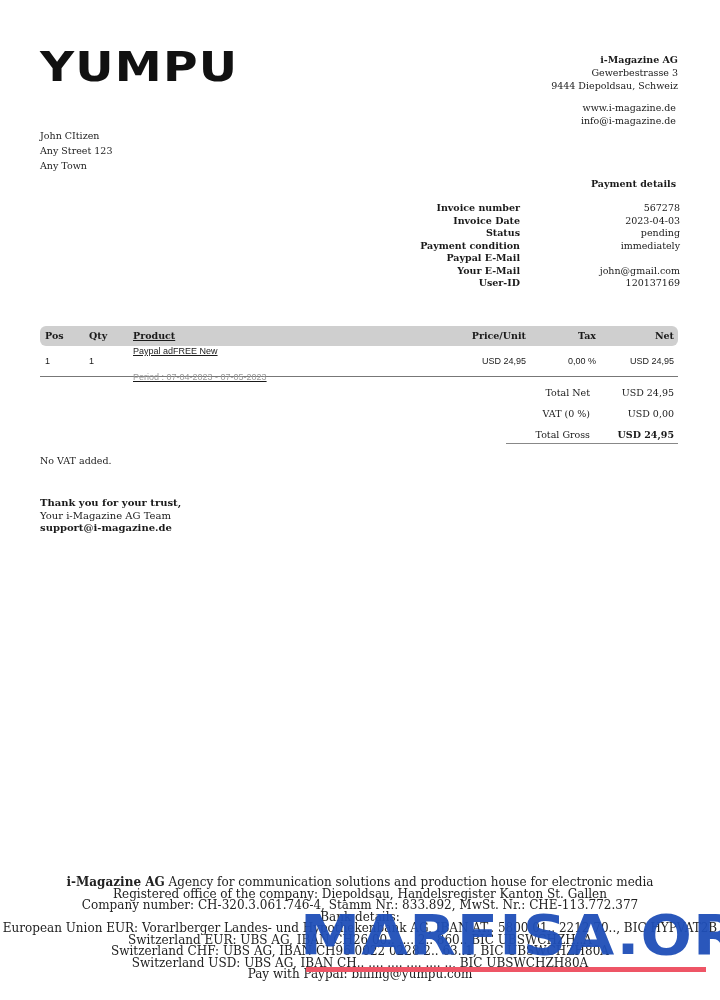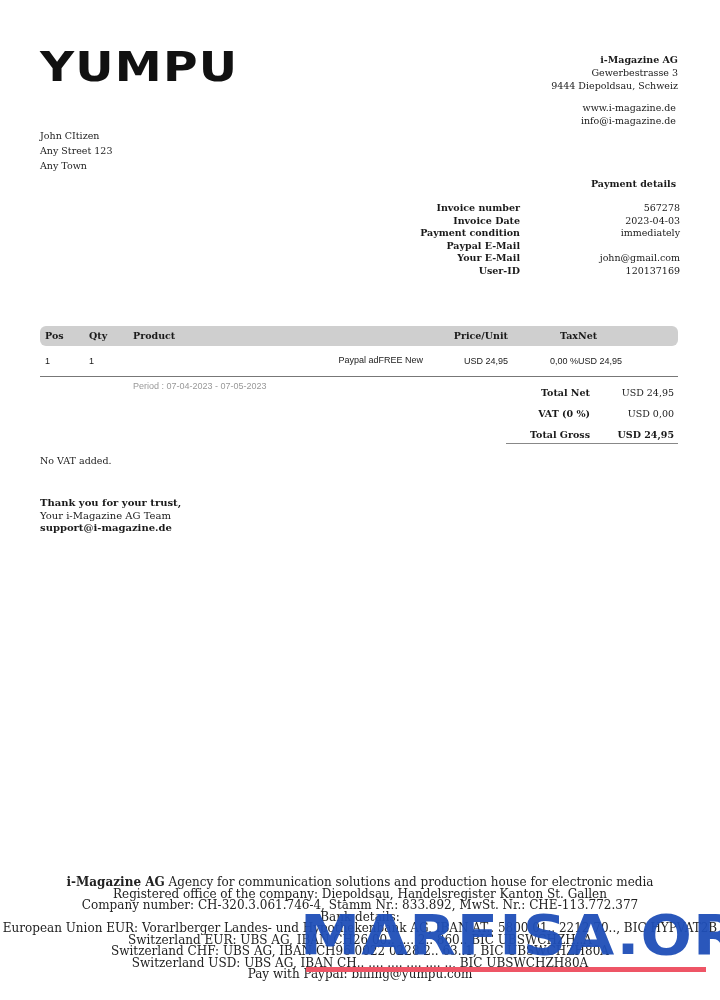--- a/index.html
+++ b/index.html
@@ -15,30 +15,30 @@
   .paytitle { right:44px; top:178px; font-weight:bold; font-size:9.5px; }
   .details { left:380px; top:202px; width:300px; font-size:9.5px; }
   .details .row { display:flex; height:12.5px; line-height:12.5px; }
   .details .k { width:140px; text-align:right; font-weight:bold; padding-right:8px; }
   .details .v { flex:1; text-align:right; }
   .tbl { left:40px; top:326px; width:638px; }
   .thead { background:#cfcfcf; height:20px; display:flex; font-size:9.5px; font-weight:bold; line-height:20px;border-radius:6px; }
   .tbody { display:flex; height:30px; font-family:"Liberation Sans", sans-serif; font-size:9px; border-bottom:1.5px solid #777; }
   .c-pos { width:44px; padding-left:5px; }
   .c-qty { width:44px; }
-  .c-prod { flex:1; }
+  .c-prod { flex:1;text-decoration:underline; }
   .c-price { width:85px; text-align:right; }
   .c-tax { width:70px; text-align:right; }
-  .c-net { width:78px; text-align:left; padding-right:22px; }
+  .c-net { width:78px; text-align:right; padding-right:4px; }
   .tbody .c-pos, .tbody .c-qty, .tbody .c-price, .tbody .c-tax, .tbody .c-net { line-height:30px; }
-  .prod1 { margin-top:9px; color:#222;text-align:right; }
+  .prod1 { margin-top:0; color:#222; }
   .prod2 { color:#999; margin-top:16px; }
   .totals { left:506px; top:382px; width:172px; font-size:9.5px; }
   .totals .row { display:flex; height:21px; line-height:21px; }
-  .totals .k { flex:1; text-align:right; font-weight:bold; padding-right:14px; }
+  .totals .k { flex:1; text-align:right; font-weight:normal; padding-right:14px; }
   .totals .v { width:70px; text-align:right; padding-right:4px; }
   .totals .bold .v { font-weight:bold; }
   .totline { left:506px; top:443px; width:172px; border-top:1.5px solid #888; }
   .novat { left:40px; top:455px; font-size:9.5px; }
   .thanks { left:40px; top:497px; font-size:10px; line-height:12.5px; }
   .thanks .b { font-weight:bold; }
   .footer { left:0; top:877px; width:720px; text-align:center; font-size:12px; line-height:11.5px; color:#222; }
   .footer .b { font-weight:bold; }
   .wm { left:300px; top:904px; font-family:"DejaVu Sans", sans-serif; font-weight:bold; font-size:56px;
         color:#1f4fb8; letter-spacing:1px; line-height:62px; opacity:0.95; transform:scaleX(1.08); transform-origin:left; }
@@ -68,20 +68,24 @@
 <div class="abs paytitle">Payment details</div>
 
 <div class="abs details">
   <div class="row">
       <span class="k">Invoice number</span>
       <span class="v">567278</span>
     </div>
   <div class="row">
       <span class="k">Invoice Date</span>
       <span class="v">2023-04-03</span>
+    </div>
+  <div class="row">
+      <span class="k">Status</span>
+      <span class="v">pending</span>
     </div>
   <div class="row">
       <span class="k">Payment condition</span>
       <span class="v">immediately</span>
     </div>
   <div class="row">
       <span class="k">Paypal E-Mail</span>
       <span class="v"></span>
     </div>
   <div class="row">

